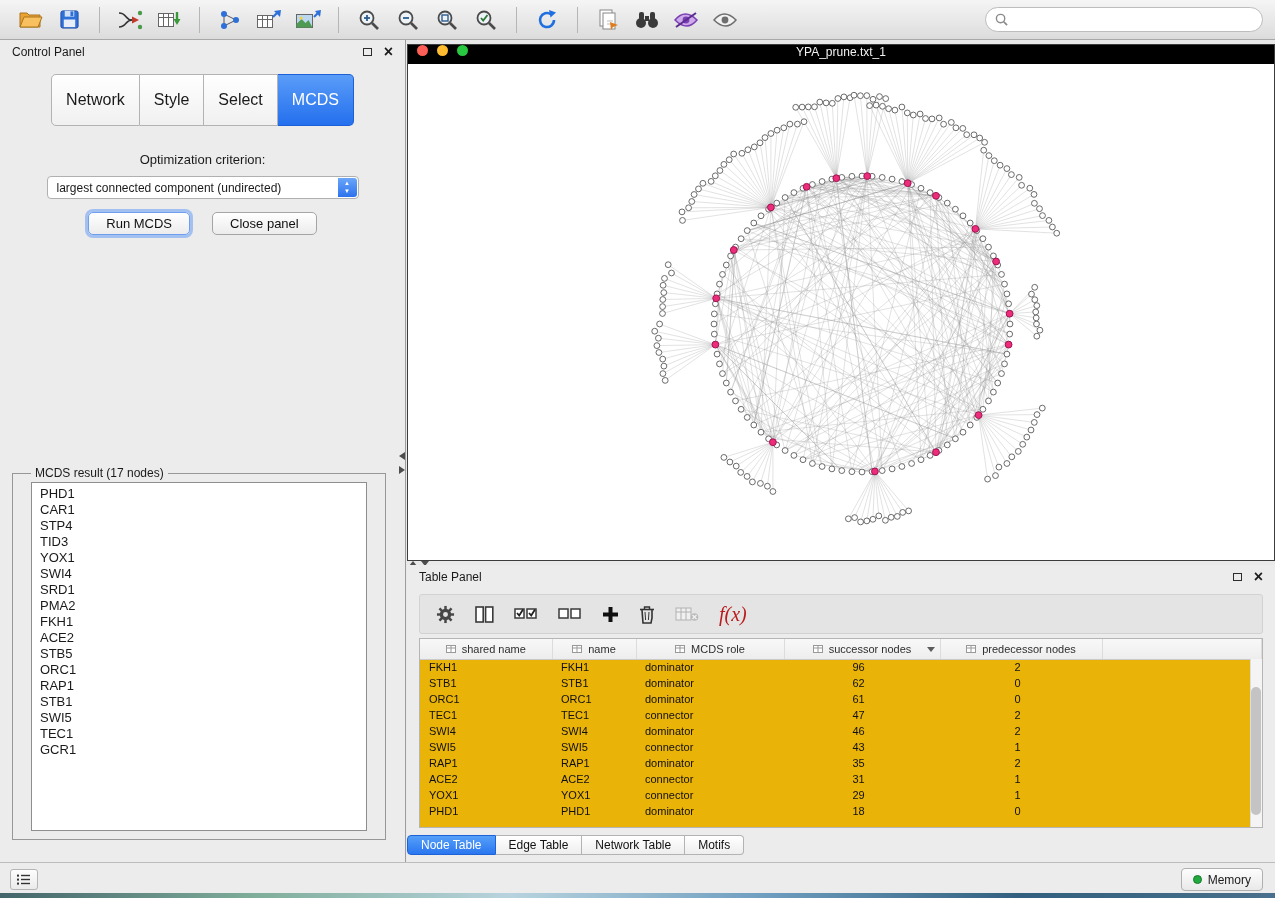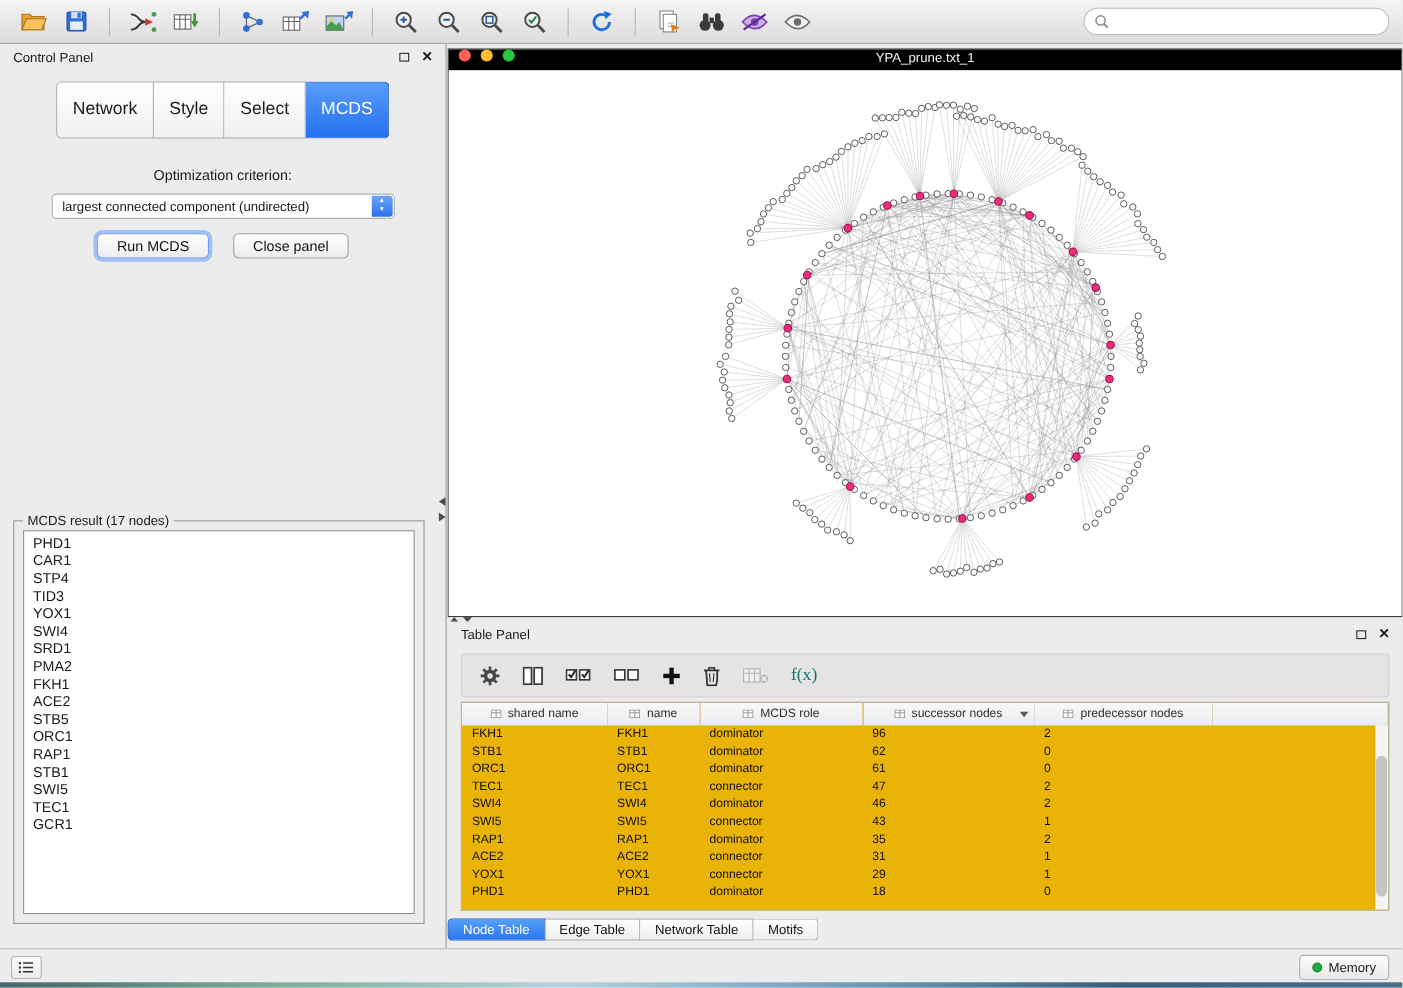--- a/index.html
+++ b/index.html
@@ -25,21 +25,21 @@
 .cp-tab+.cp-tab{border-left:none}
 .cp-tab:first-child{border-radius:5px 0 0 5px}
 .cp-tab:last-child{border-radius:0 5px 5px 0}
 .cp-tab.active{background:linear-gradient(#5a9cf8,#2470ee);border-color:#1c5fd6;color:#fff}
 #opt-label{text-align:center;margin-top:26px;font-size:13px}
 #criterion-select{width:312px;height:23px;margin:9px auto 0;background:#fff;border:1px solid #b0b0b0;border-radius:4px;position:relative;display:flex;align-items:center;padding:0 26px 0 9px;font-size:12px;white-space:nowrap}
 .stepper{position:absolute;right:1px;top:1px;bottom:1px;width:19px;border-radius:0 3px 3px 0;background:linear-gradient(#6aa6f9,#2d72ee);color:#fff;display:flex;flex-direction:column;align-items:center;justify-content:center;font-size:6px;line-height:1.2}
 #cp-buttons{display:flex;justify-content:center;gap:22px;margin-top:13px}
 .mac-btn{height:23px;padding:0 17px;font-size:13px;background:linear-gradient(#fff,#ececec);border:1px solid #a5a5a5;border-radius:5px;color:#111}
 .focus-ring{box-shadow:0 0 0 3px rgba(88,150,245,.5);border-color:#6f9ef0}
-#mcds-fieldset{position:absolute;left:12px;width:374px;top:426px;height:374px;border:1px solid #979797;padding:2px 8px 8px}
+#mcds-fieldset{position:absolute;left:12px;width:374px;top:426px;height:374px;border:1px solid #979797;padding:2px 18px 8px}
 #mcds-fieldset legend{font-size:12px;padding:0 4px}
 #mcds-list{background:#fff;border:1px solid #8e8e8e;height:100%;overflow:hidden;padding:3px 0}
 .mcds-item{font-size:13px;padding:0 8px;height:16px;line-height:16px}
 
 
 .tri{position:absolute;width:0;height:0}
 #vsplit-left{left:399px;top:452px;border-top:4px solid transparent;border-bottom:4px solid transparent;border-right:6px solid #4d4d4d}
 #vsplit-right{left:399px;top:466px;border-top:4px solid transparent;border-bottom:4px solid transparent;border-left:6px solid #4d4d4d}
 #hsplit-up{left:409px;top:561px;border-left:4px solid transparent;border-right:4px solid transparent;border-bottom:5px solid #4d4d4d}
 #hsplit-down{left:421px;top:561px;border-left:4px solid transparent;border-right:4px solid transparent;border-top:5px solid #4d4d4d}
@@ -48,27 +48,27 @@
 #network-window{position:absolute;left:407px;top:44px;width:868px;height:517px;border:1px solid #3c3c3c;background:#fff}
 #nw-titlebar{height:19px;background:#000;display:flex;align-items:flex-start;position:relative}
 .tl{width:11px;height:11px;border-radius:50%;margin-left:9px;flex:0 0 auto}
 #nw-title{position:absolute;left:0;right:0;text-align:center;color:#f2f2f2;font-size:12px}
 #nw-canvas{position:absolute;left:0;right:0;top:19px;bottom:0;background:#fff;overflow:hidden}
 
 
 #table-panel{position:absolute;left:407px;top:565px;width:868px;height:297px;background:#ececec}
 #tp-toolbar{margin:5px 12px 0;height:40px;background:#e4e4e4;border:1px solid #d2d2d2;border-radius:3px;display:flex;align-items:center;gap:20px;padding:0 16px}
 .tp-icon{display:flex;align-items:center;justify-content:center}
-.fx{font-family:"Liberation Serif",serif;font-size:16px;color:#0f766e}
+.fx{font-family:"Liberation Serif",serif;font-style:italic;font-size:20px;color:#b91c1c}
 #tp-table-wrap{margin:4px 12px 0;height:190px;background:#eab308;border:1px solid #b5b5b5;position:relative;overflow:hidden}
 table{border-collapse:collapse;table-layout:fixed;width:100%}
 th{height:20px;font-weight:normal;font-size:11px;background:linear-gradient(#f8f8f8,#ededed);border-bottom:1px solid #c9c9c9;border-right:1px solid #dcdcdc;color:#2e2e2e;position:relative}
 .th-inner{display:flex;align-items:center;justify-content:center;gap:6px}
 td{height:16px;font-size:11px;padding:0 9px;white-space:nowrap;overflow:hidden;color:#101010}
-td.num{text-align:left;padding-right:16px}
+td.num{text-align:center;padding-right:16px}
 .chev{position:absolute;right:5px;top:8px;width:0;height:0;border-left:4px solid transparent;border-right:4px solid transparent;border-top:5px solid #5c5c5c}
 #tp-scroll-track{position:absolute;right:0;top:20px;bottom:0;width:12px;background:#f4f4f4;border-left:1px solid #ddd}
 #tp-scroll-thumb{position:absolute;right:1px;top:28px;width:10px;height:128px;background:#c4c4c4;border-radius:5px}
 #tp-tabs{display:flex;margin-top:7px}
 .tp-tab{height:20px;padding:0 13px;font-size:12px;background:linear-gradient(#fff,#eee);border:1px solid #b3b3b3;display:flex;align-items:center;color:#111}
 .tp-tab+.tp-tab{border-left:none}
 .tp-tab:first-child{border-radius:4px 0 0 4px}
 .tp-tab:last-child{border-radius:0 4px 4px 0}
 .tp-tab.active{background:linear-gradient(#55a0f8,#2a76f0);border-color:#1e62d8;color:#fff}
 

